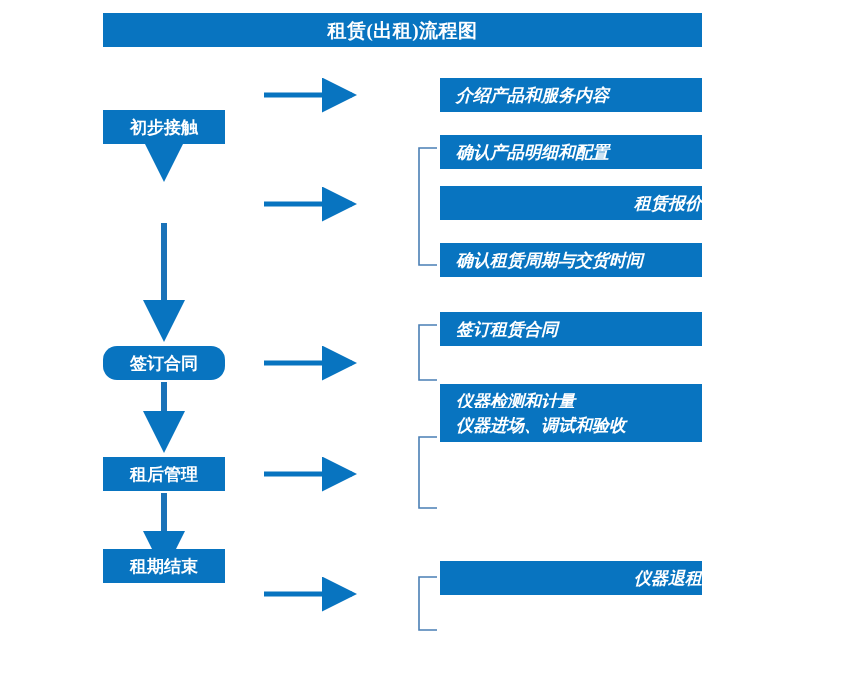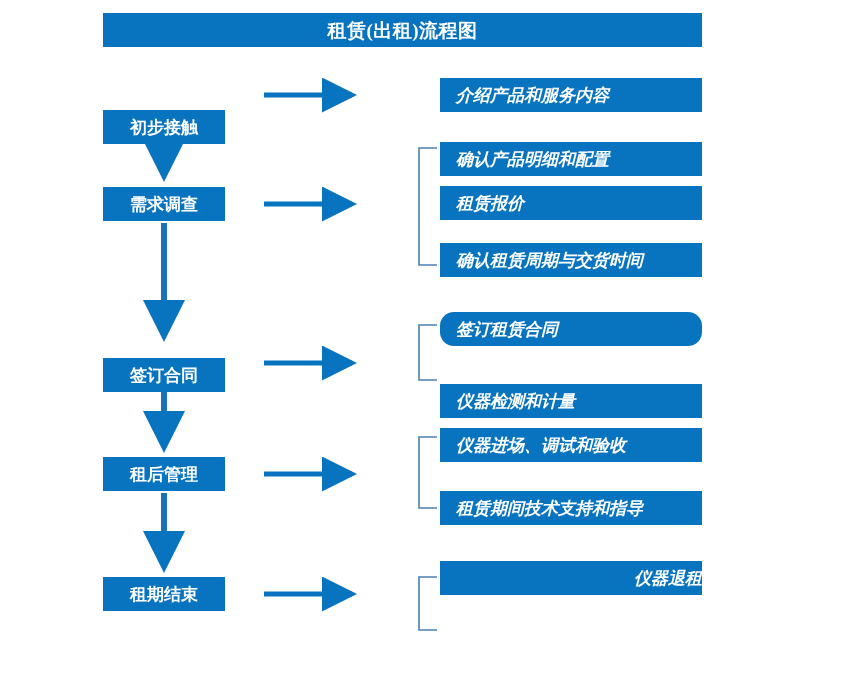--- a/index.html
+++ b/index.html
@@ -151,58 +151,52 @@
       <path d="M437,437 L419,437 L419,508 L437,508" fill="none" stroke="#4a7fb5" stroke-width="1.6"></path>
     </g>
     <g>
       <path d="M437,577 L419,577 L419,630 L437,630" fill="none" stroke="#4a7fb5" stroke-width="1.6"></path>
     </g>
   </svg>
 
   <div class="node-box stage-box" style="top:78px;margin-top:32px;">
     <span class="node-text">初步接触</span>
   </div>
-  <div class="node-box stage-box" style="top:187px;">
-    <span class="node-text">需求调查</span>
-  </div>
-  <div class="node-box stage-box" style="top:358px;">
+  <div class="node-box stage-box" style="top:346px;border-radius:14px;">
     <span class="node-text">签订合同</span>
   </div>
   <div class="node-box stage-box" style="top:457px;">
     <span class="node-text">租后管理</span>
   </div>
-  <div class="node-box stage-box" style="top:577px;">
+  <div class="node-box stage-box" style="top:549px;">
     <span class="node-text">租期结束</span>
   </div>
 
   <div class="node-box detail-box" style="top:78px;">
     <span class="node-text">介绍产品和服务内容</span>
   </div>
 
-  <div class="node-box detail-box" style="top:142px;">
+  <div class="node-box detail-box" style="top:135px;">
     <span class="node-text">确认产品明细和配置</span>
   </div>
-  <div class="node-box detail-box" style="top:186px;">
+  <div class="node-box detail-box" style="top:186px;justify-content:flex-end;">
     <span class="node-text">租赁报价</span>
   </div>
   <div class="node-box detail-box" style="top:243px;">
     <span class="node-text">确认租赁周期与交货时间</span>
   </div>
 
-  <div class="node-box detail-box" style="top:312px;border-radius:14px;">
+  <div class="node-box detail-box" style="top:312px;">
     <span class="node-text">签订租赁合同</span>
   </div>
   <div class="node-box detail-box" style="top:384px;">
     <span class="node-text">仪器检测和计量</span>
   </div>
 
-  <div class="node-box detail-box" style="top:428px;">
+  <div class="node-box detail-box" style="top:408px;">
     <span class="node-text">仪器进场、调试和验收</span>
-  </div>
-  <div class="node-box detail-box" style="top:491px;">
-    <span class="node-text">租赁期间技术支持和指导</span>
   </div>
 
   <div class="node-box detail-box" style="top:561px;justify-content:flex-end;">
     <span class="node-text">仪器退租</span>
   </div>
 
 </div>
 
 </body></html>

